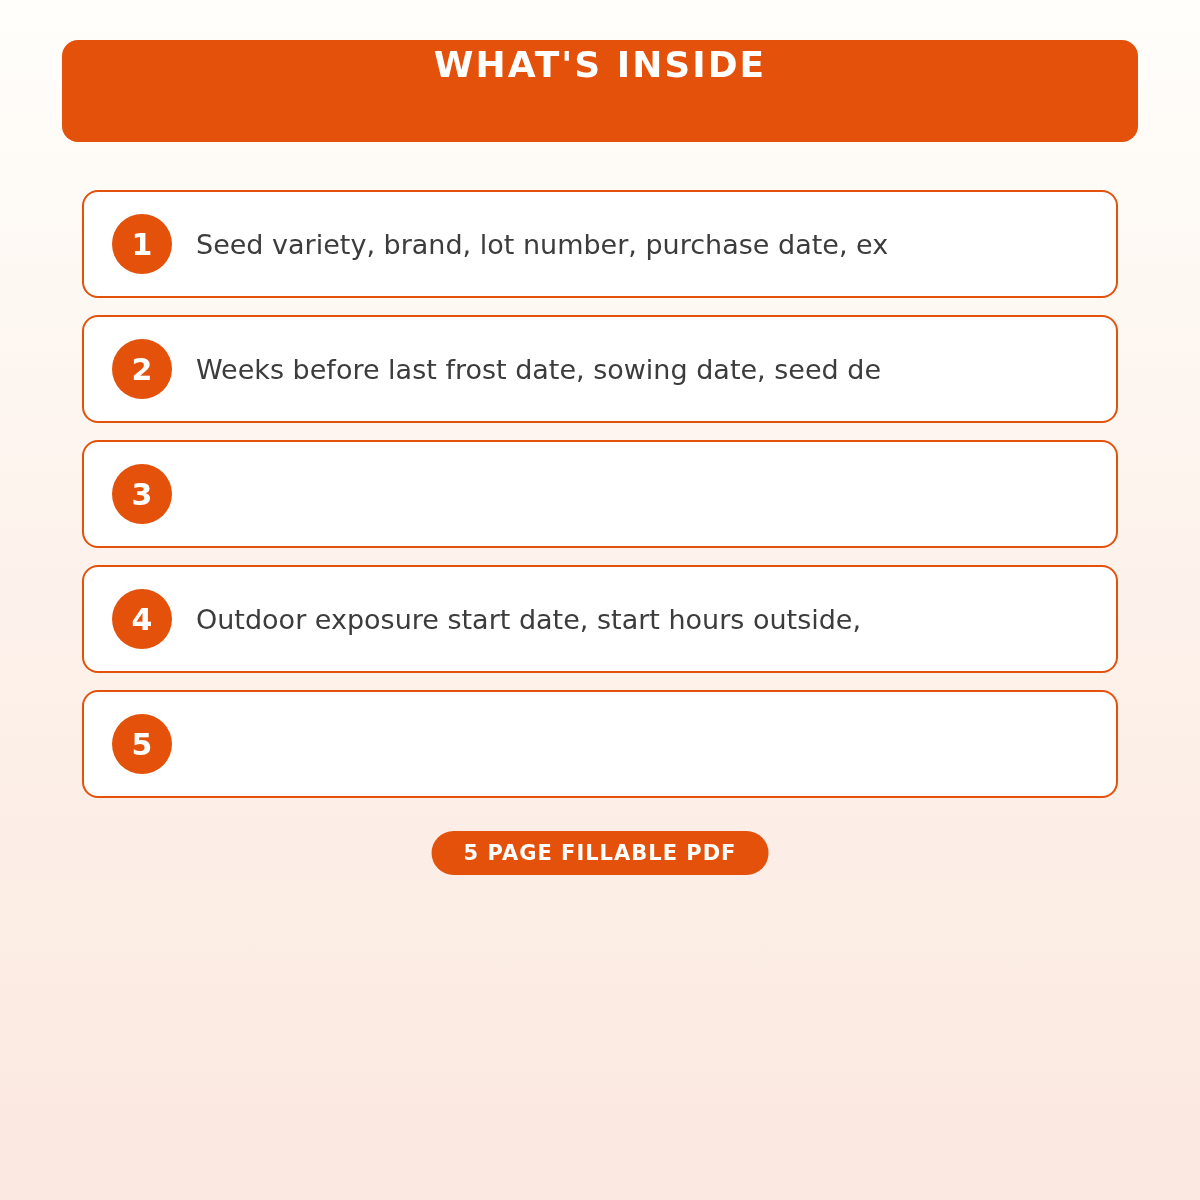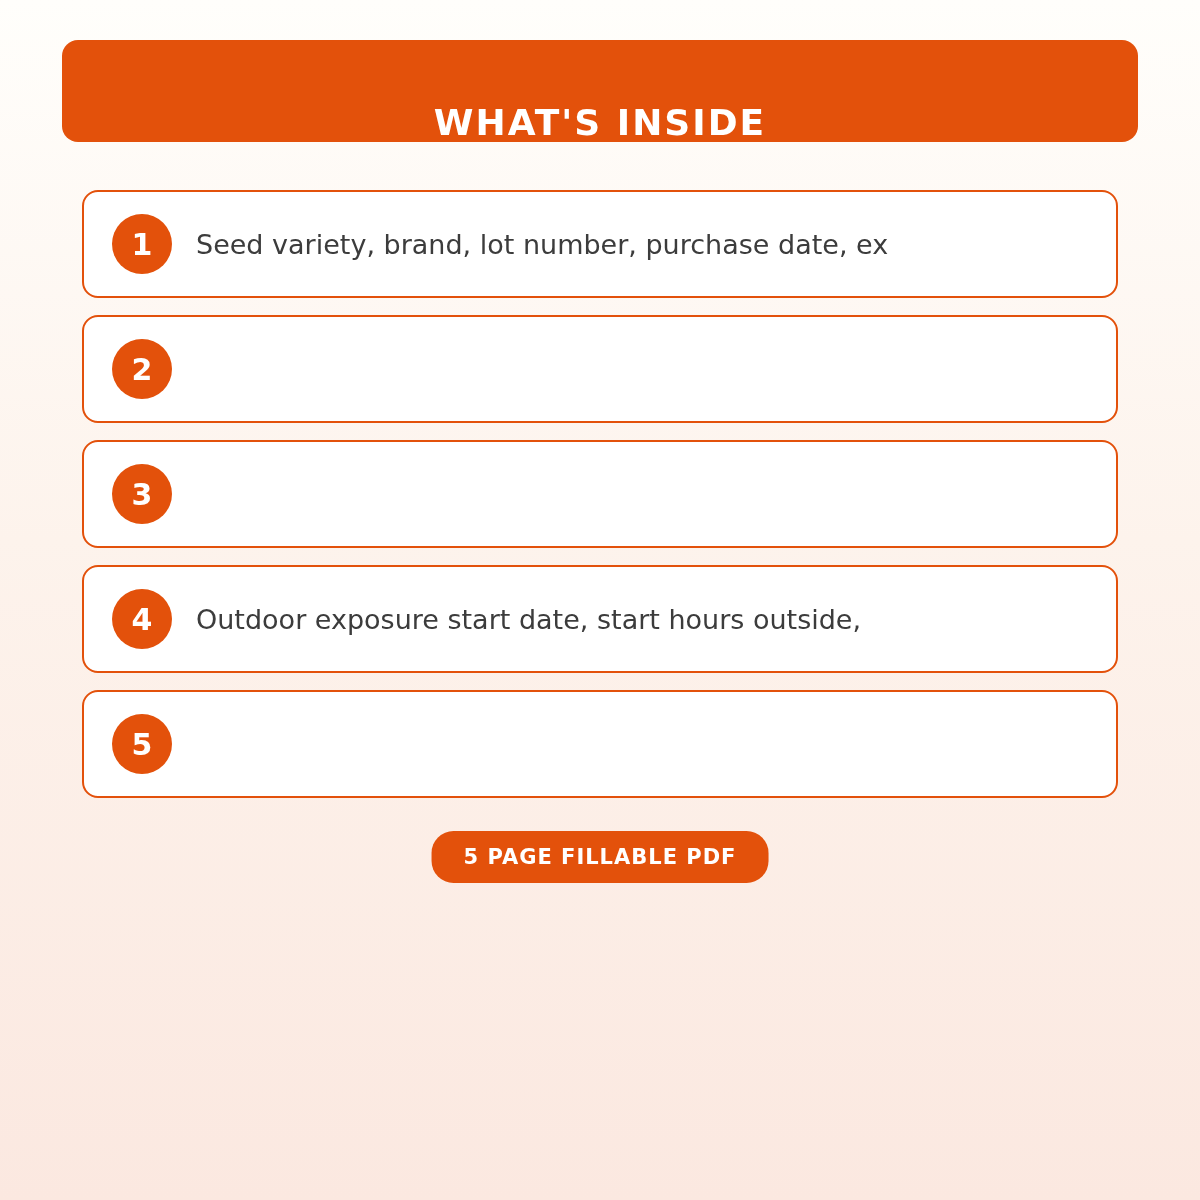--- a/index.html
+++ b/index.html
@@ -12,21 +12,21 @@
   }
   .header-banner {
     position: absolute;
     left: 62px; top: 40px;
     width: 1076px; height: 102px;
     background: #e3510b;
     border-radius: 16px;
     display: flex;
     justify-content: center;
     align-items: flex-start;
-    padding-top: 83px;
+    padding-top: 25px;
   }
   .header-title {
     color: #ffffff;
     font-size: 36px;
     font-weight: bold;
     letter-spacing: 2px;
     line-height: 0;
   }
   .items {
     position: absolute;
@@ -59,21 +59,21 @@
   }
   .item-text {
     margin-left: 24px;
     font-size: 27px;
     color: #3c3c3c;
   }
   .badge-pill {
     position: absolute;
     left: 50%; top: 831px;
     transform: translateX(-50%);
-    height: 52px;
+    height: 44px;
     padding: 0 32px;
     background: #e3510b;
     border-radius: 22px;
     display: flex;
     align-items: center;
     justify-content: center;
   }
   .badge-label {
     color: #ffffff;
     font-size: 21px;
@@ -89,20 +89,21 @@
   <div class="header-title">WHAT'S INSIDE</div>
 </div>
 
 <div class="items">
   <div class="item-card">
     <div class="item-number">1</div>
     <div class="item-text">Seed variety, brand, lot number, purchase date, ex</div>
   </div>
   <div class="item-card">
     <div class="item-number">2</div>
+    <div class="item-text">Weeks before last frost date, sowing date, seed de</div>
   </div>
   <div class="item-card">
     <div class="item-number">3</div>
   </div>
   <div class="item-card">
     <div class="item-number">4</div>
     <div class="item-text">Outdoor exposure start date, start hours outside,</div>
   </div>
   <div class="item-card">
     <div class="item-number">5</div>

